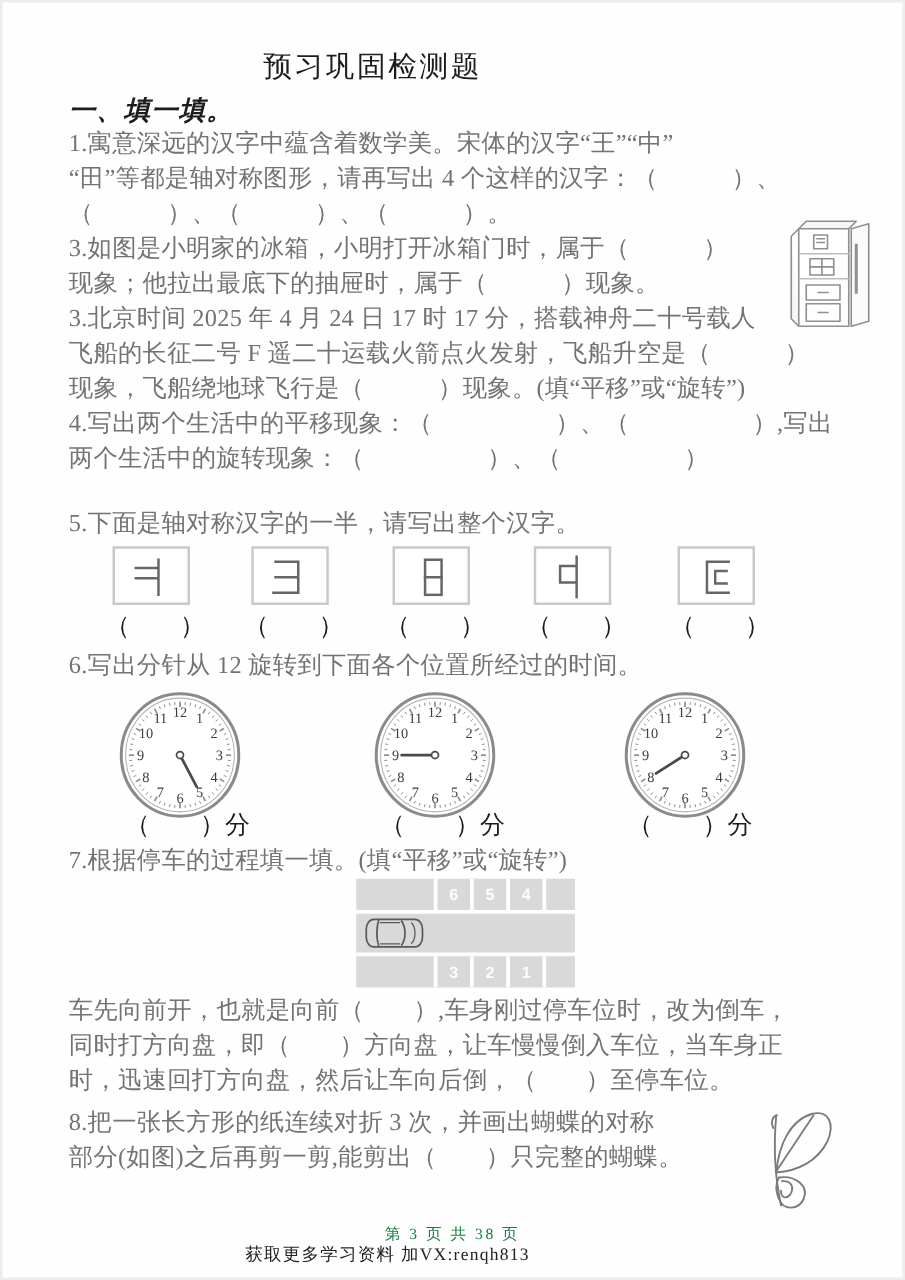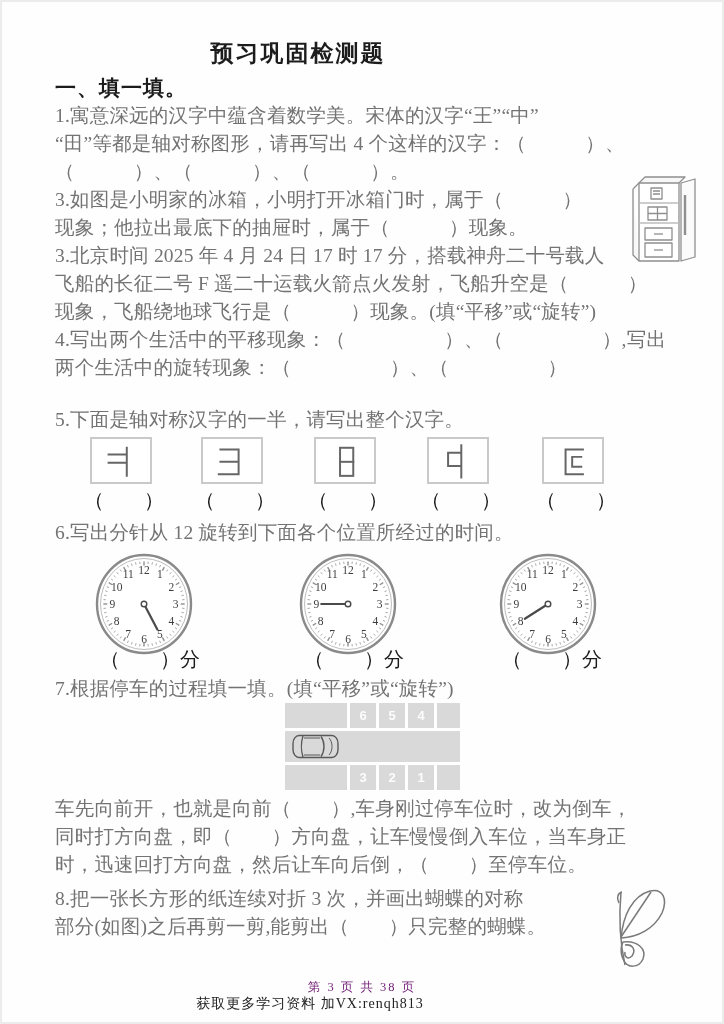--- a/index.html
+++ b/index.html
@@ -7,26 +7,26 @@
     position:relative; width:724px; height:1024px; background:#fefefe;
     font-family:"Liberation Serif","DejaVu Serif",serif; color:#1c1c1c;
     overflow:hidden; box-shadow:inset 0 0 0 2px #ececec;
   }
   .line{
     position:absolute; left:55px; font-size:19.5px; line-height:24px;
     letter-spacing:0.2px; white-space:pre; color:#737373;
   }
   .doc-title{
     position:absolute; top:38px; left:0; width:596px; text-align:center;
-    font-size:23px; font-weight:bold; letter-spacing:2px;
+    font-size:23px; font-weight:normal; letter-spacing:2px;
   }
   .section-heading{
     position:absolute; top:74px; left:55px;
     font-family:"Liberation Sans","DejaVu Sans",sans-serif;
-    font-weight:bold; font-size:21px; letter-spacing:1px;
+    font-weight:bold; font-size:21px; letter-spacing:1px;font-style:italic;
   }
   
   .half-box{
     position:absolute; top:437px; width:62px; height:47px;
     border:2px solid #c9c9c9; background:#fff; box-sizing:border-box;
     display:flex; align-items:center; justify-content:center;
   }
   .half-box svg{width:52px;height:38px;}
   .blank-under-box{position:absolute; top:487px; font-size:20px; white-space:pre;}
   
@@ -48,21 +48,21 @@
   .p-cell.wide{flex:0 0 62px; border-left:none;}
   .p-cell.narrow{flex:1 1 auto;}
   .p-lane{position:relative; height:31px;}
   .p-lane svg{position:absolute; left:6px; top:2px;}
   
   .fridge{position:absolute; left:627px; top:173px; width:85px; height:92px;}
   .butterfly{position:absolute; left:608px; top:886px; width:95px; height:85px;}
   
   .footer-page{
     position:absolute; top:979px; left:0; width:724px; text-align:center;
-    font-size:12.5px; letter-spacing:2px; color:#701a75;
+    font-size:12.5px; letter-spacing:2px; color:#15803d;
   }
   .footer-promo{
     position:absolute; top:995px; left:0; width:620px; text-align:center;
     font-size:14px; letter-spacing:1px; color:#222;
   }
 </style>
 </head>
 <body>
 
 <div class="page">

